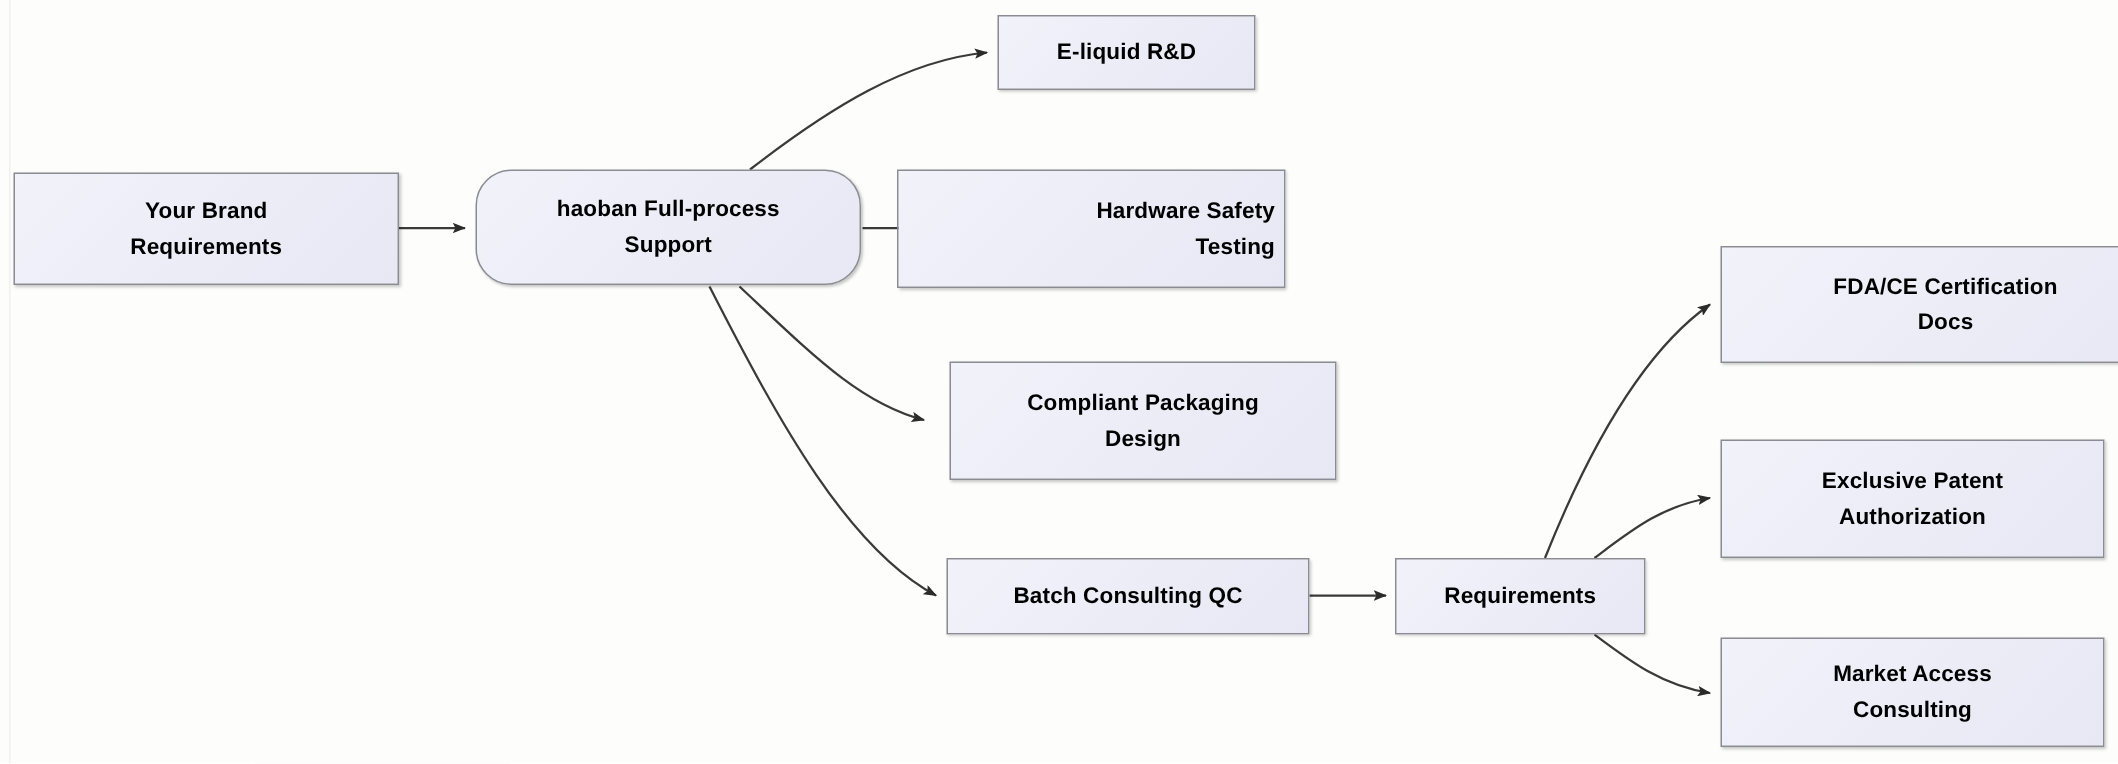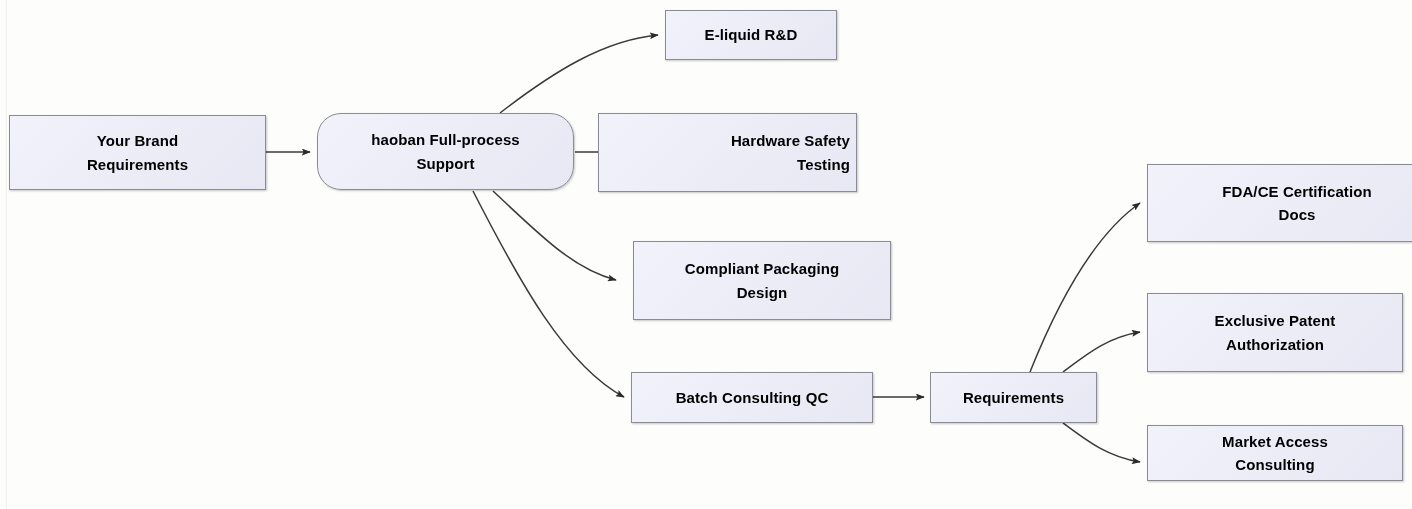--- a/index.html
+++ b/index.html
@@ -101,18 +101,18 @@
       </div>
       <div class="node" style="left: 930px; top: 372px; width: 167px; height: 51px;">
         <span class="label">Requirements</span>
       </div>
       <div class="node" style="left: 1147px; top: 164px; width: 300px; height: 78px;">
         <span class="label">FDA/CE Certification<br>Docs</span>
       </div>
       <div class="node" style="left: 1147px; top: 293px; width: 256px; height: 79px;">
         <span class="label">Exclusive Patent<br>Authorization</span>
       </div>
-      <div class="node" style="left: 1147px; top: 425px; width: 256px; height: 56px; align-items: center;">
+      <div class="node" style="left: 1147px; top: 425px; width: 256px; height: 73px; align-items: center;">
         <span class="label">Market Access<br>Consulting</span>
       </div>
     </div>
 
 </div>
 
 </body></html>

